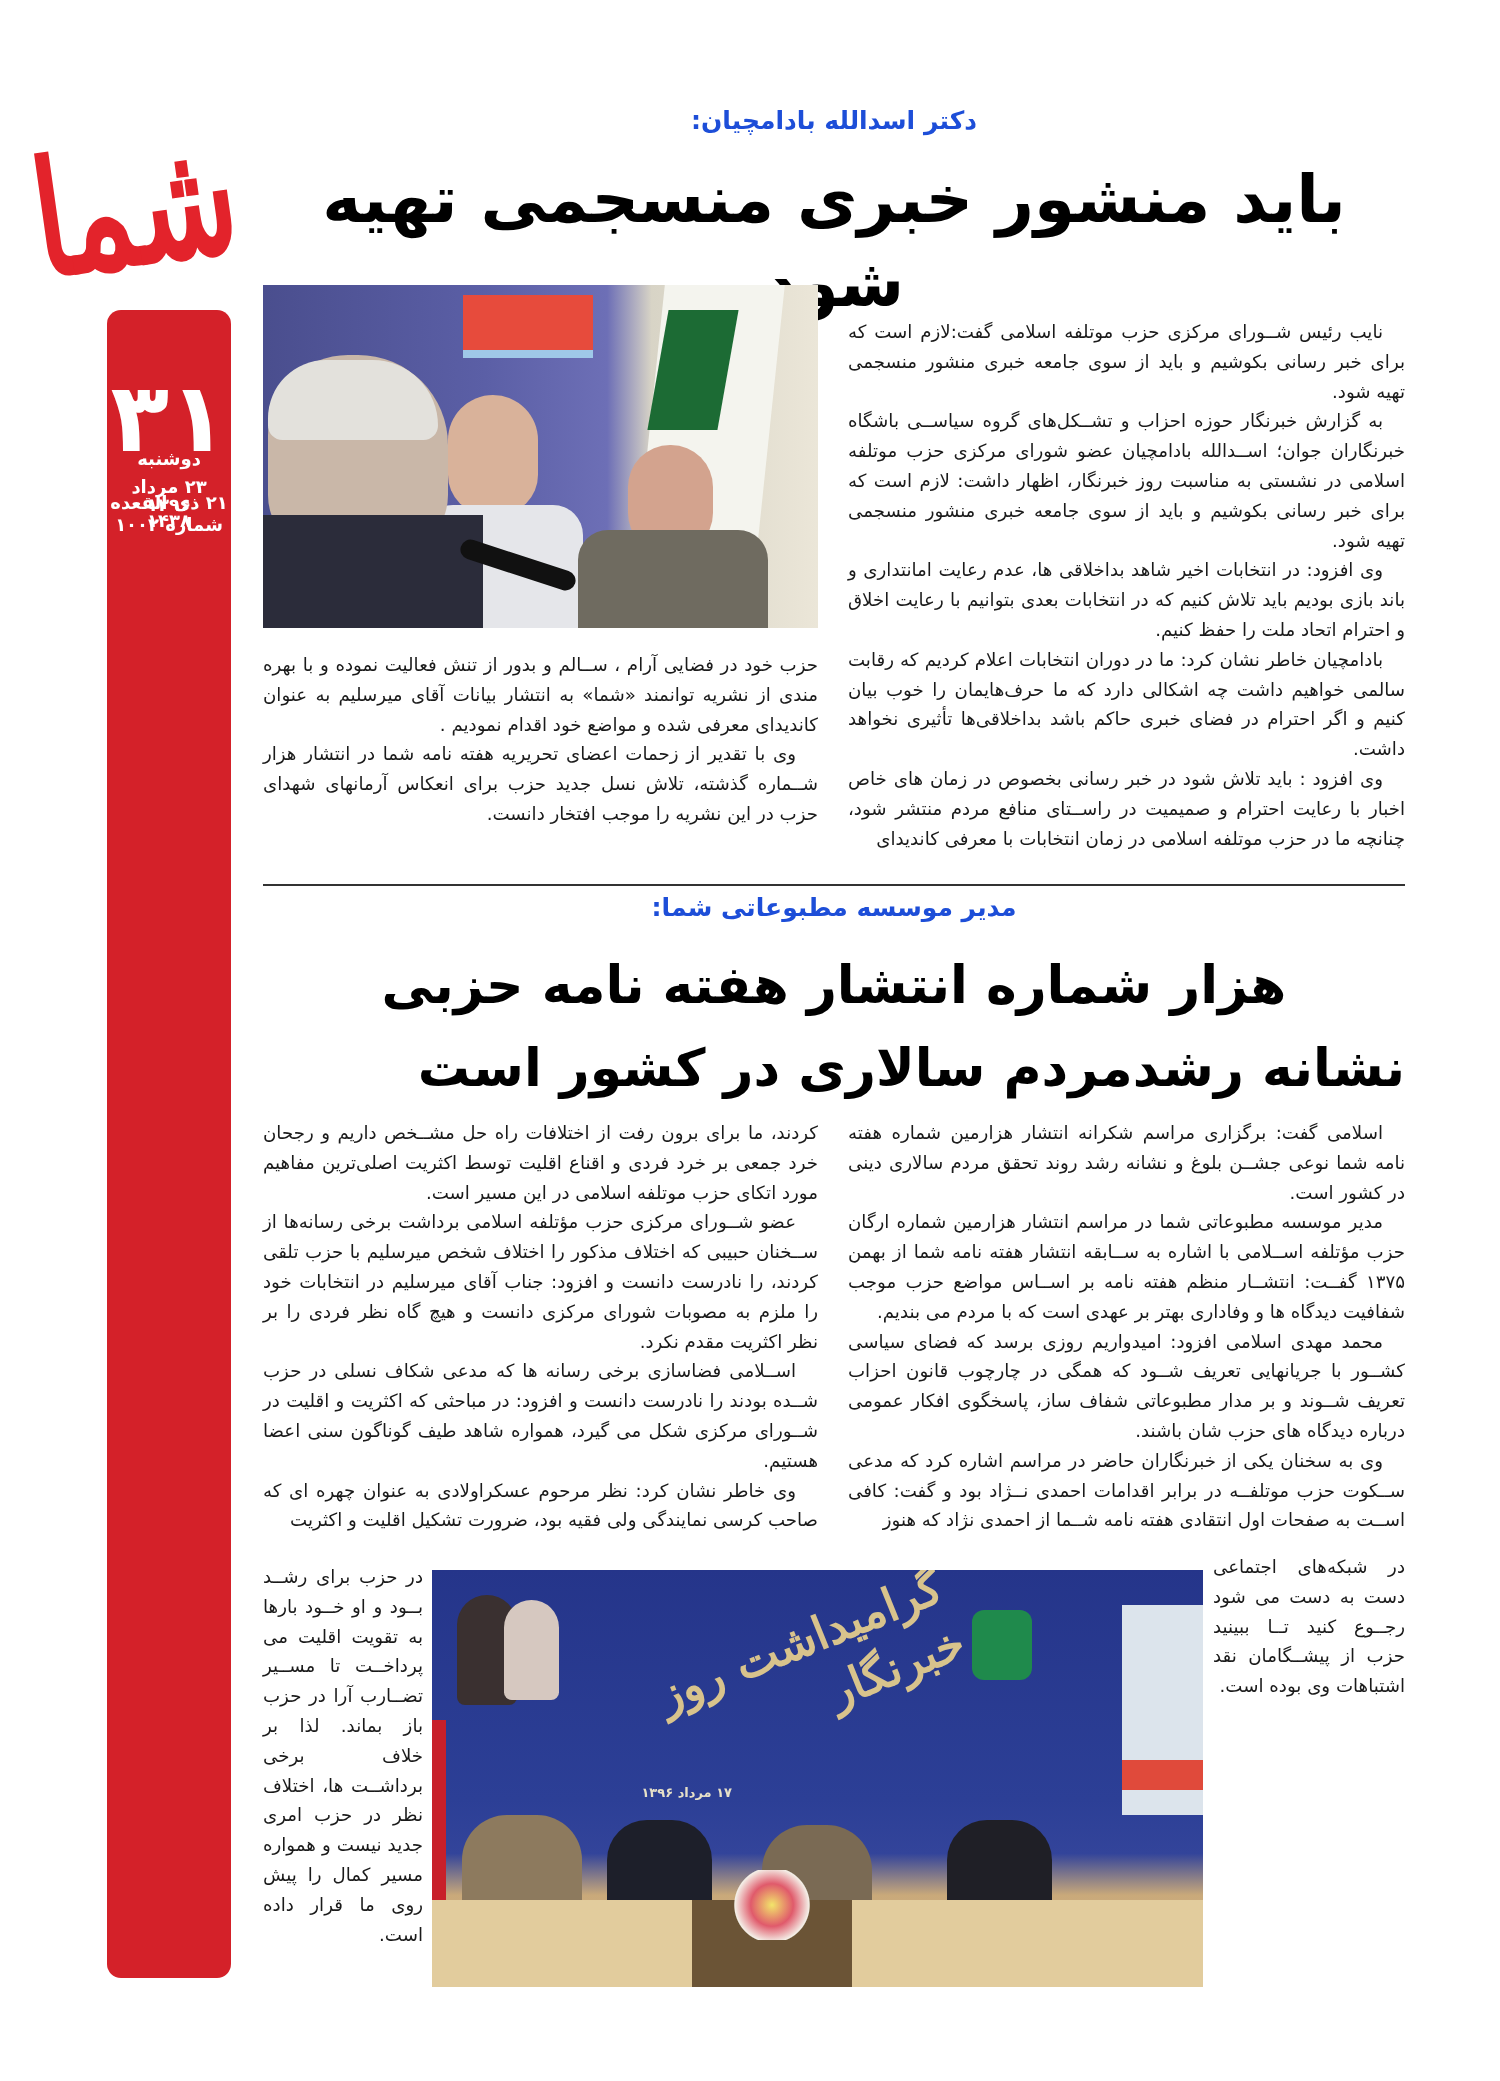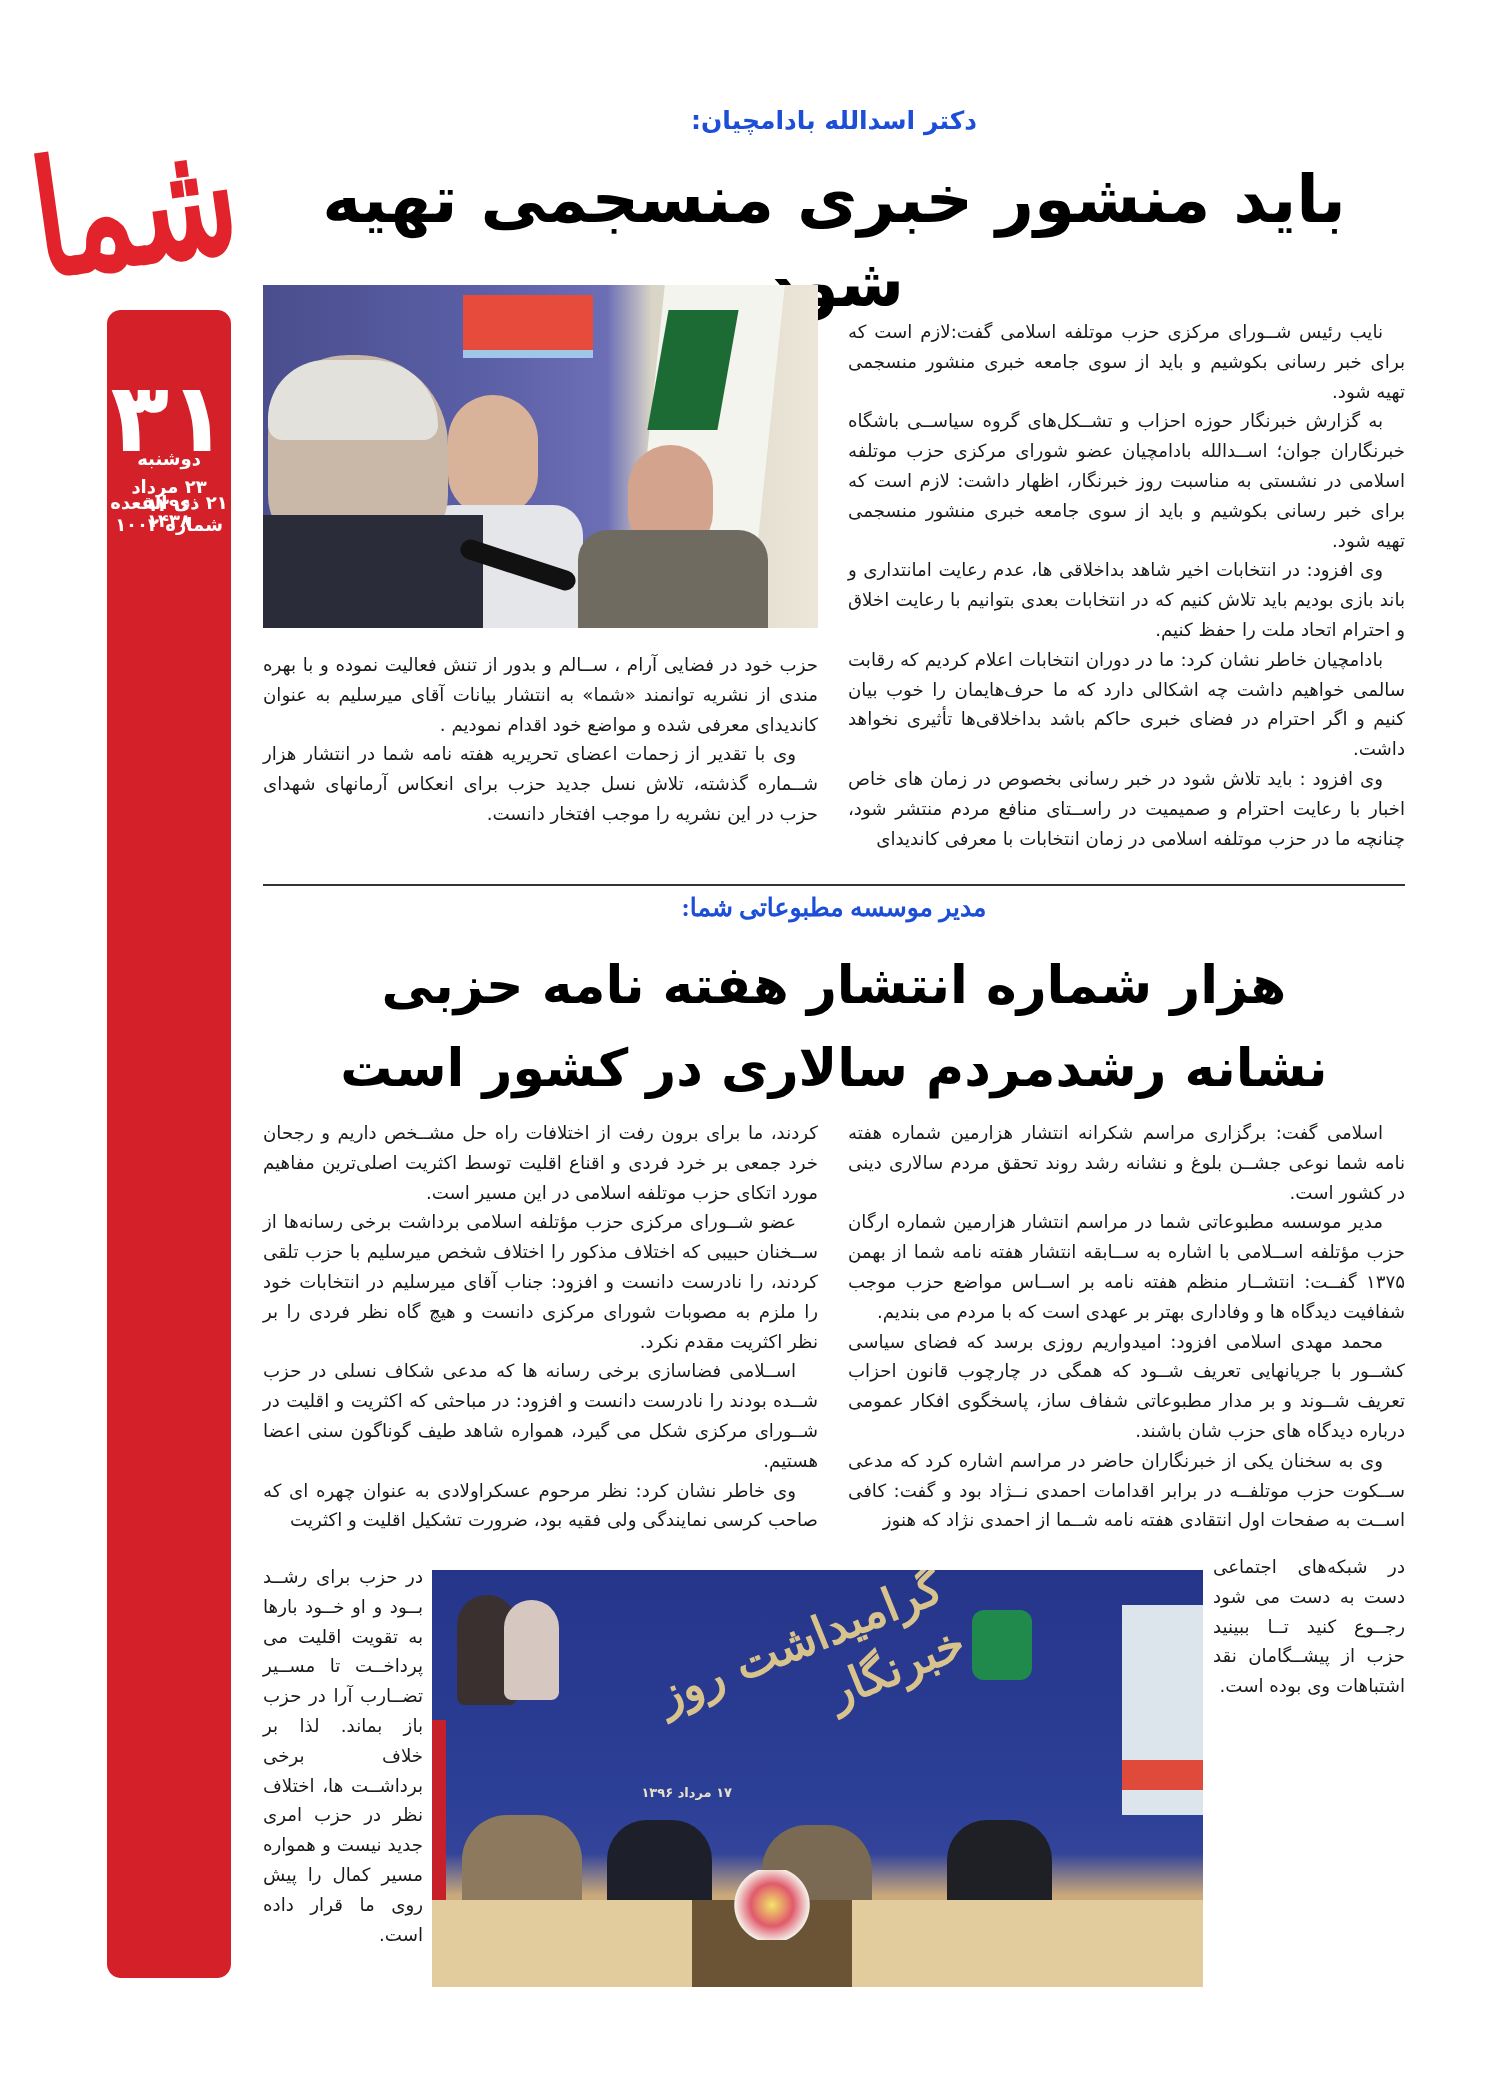--- a/index.html
+++ b/index.html
@@ -80,23 +80,23 @@
   <p class="indent">وی افزود : باید تلاش شود در خبر رسانی بخصوص در زمان های خاص اخبار با رعایت احترام و صمیمیت در راســتای منافع مردم منتشر شود، چنانچه ما در حزب موتلفه اسلامی در زمان انتخابات با معرفی کاندیدای</p>
 </div>
 
 <div class="abs body" style="left:263px; top:650px; width:555px;">
   <p>حزب خود در فضایی آرام ، ســالم و بدور از تنش فعالیت نموده و با بهره مندی از نشریه توانمند «شما» به انتشار بیانات آقای میرسلیم  به عنوان کاندیدای معرفی شده  و مواضع خود اقدام  نمودیم .</p>
   <p class="indent">وی با تقدیر از زحمات اعضای تحریریه هفته نامه شما در انتشار هزار شــماره گذشته، تلاش نسل جدید حزب برای انعکاس آرمانهای شهدای حزب در این نشریه را موجب افتخار دانست.</p>
 </div>
 
 <div class="abs divider"></div>
 
-<div class="abs subhead" style="left:263px; top:893px; width:1142px;font-family:Liberation Serif, serif;">مدیر موسسه مطبوعاتی شما:</div>
+<div class="abs subhead" style="left:263px; top:893px; width:1142px;">مدیر موسسه مطبوعاتی شما:</div>
 <div class="abs headline" style="left:263px; top:945px; width:1142px; font-size:52px; line-height:80px;">هزار شماره انتشار هفته نامه حزبی</div>
-<div class="abs headline" style="left:263px; top:1028px; width:1142px; font-size:52px; line-height:80px;">نشانه رشدمردم سالاری در کشور است</div>
+<div class="abs headline" style="left:263px; top:1028px; width:1142px; font-size:52px; line-height:80px;text-align:right;">نشانه رشدمردم سالاری در کشور است</div>
 
 <div class="abs body" style="left:848px; top:1118px; width:557px;">
   <p class="indent">اسلامی گفت: برگزاری مراسم شکرانه انتشار هزارمین شماره هفته نامه شما نوعی جشــن بلوغ و نشانه رشد روند تحقق مردم سالاری دینی در کشور است.</p>
   <p class="indent">مدیر موسسه مطبوعاتی شما در مراسم انتشار هزارمین شماره ارگان حزب مؤتلفه اســلامی با اشاره به ســابقه انتشار هفته نامه شما از بهمن ۱۳۷۵ گفــت: انتشــار منظم هفته نامه بر اســاس مواضع حزب موجب شفافیت دیدگاه ها و وفاداری بهتر بر عهدی است که با مردم می بندیم.</p>
   <p class="indent">محمد مهدی اسلامی افزود: امیدواریم روزی برسد که فضای سیاسی کشــور با جریانهایی تعریف شــود که همگی در چارچوب قانون احزاب تعریف شــوند و بر مدار مطبوعاتی شفاف ساز، پاسخگوی افکار عمومی درباره دیدگاه های حزب شان باشند.</p>
   <p class="indent">وی به سخنان یکی از خبرنگاران حاضر در مراسم اشاره کرد که مدعی ســکوت حزب موتلفــه در برابر اقدامات احمدی نــژاد بود و گفت: کافی اســت به صفحات اول انتقادی هفته نامه شــما از احمدی نژاد که هنوز</p>
 </div>
 <div class="abs body" style="left:1213px; top:1552px; width:192px;">
   <p>در شبکه‌های اجتماعی دست به دست می شود رجــوع کنید تــا ببینید حزب از پیشــگامان نقد اشتباهات وی بوده است.</p>
 </div>

